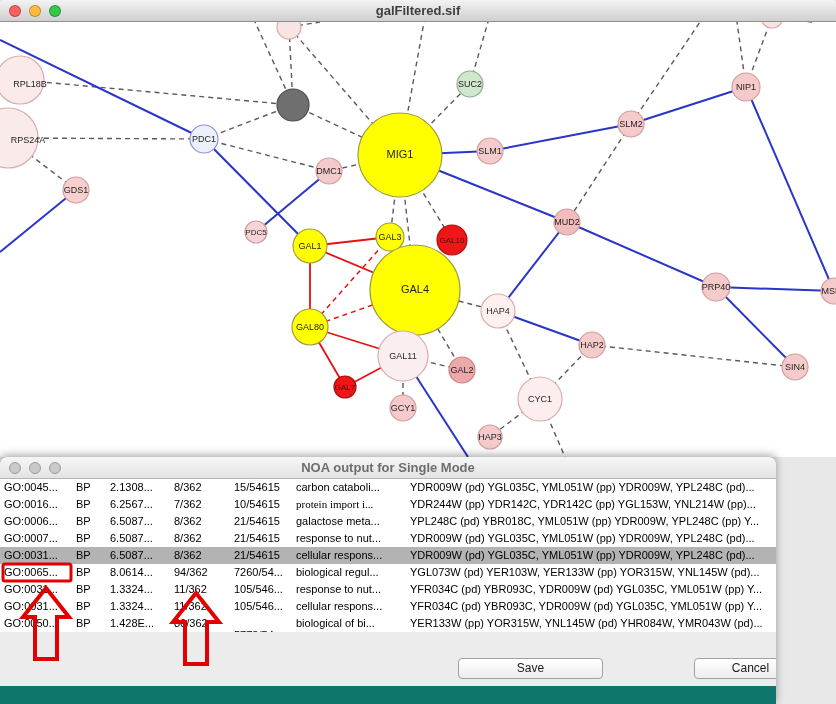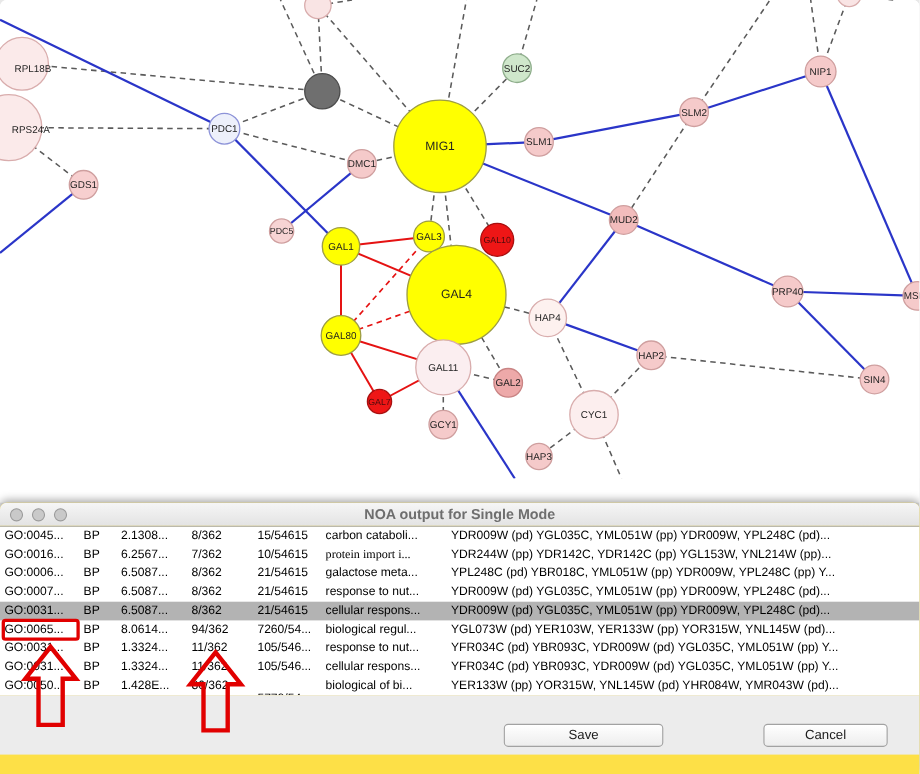--- a/index.html
+++ b/index.html
@@ -28,22 +28,22 @@
   .light { width: 12px; height: 12px; border-radius: 50%; border: 1px solid rgba(0,0,0,0.25); }
   .light.red    { background: #fc615d; }
   .light.yellow { background: #fdbc40; }
   .light.green  { background: #34c749; }
   .window-bottom .light { background: #c9c9c9; border-color: #9b9b9b; }
 
   .network { display: block; width: 836px; height: 435px; background: #ffffff; }
   .network text { font-family: "Liberation Sans", sans-serif; }
 
   .window-bottom {
-    position: absolute; left: 0; top: 457px; width: 836px; height: 247px;
-    border-radius: 6px 6px 0 0; overflow: hidden; background: #fde047;
+    position: absolute; left: 0; top: 457px; width: 776px; height: 247px;
+    border-radius: 6px 6px 0 0; overflow: hidden; background: #0f766e;
     box-shadow: 0 -2px 8px rgba(0,0,0,0.35);
   }
   .window-bottom .titlebar { background: linear-gradient(#f6f6f6, #e3e3e3); border-bottom: 1px solid #b4b4b4; }
   .window-bottom .title { color: #6e6e6e; }
 
   
   .tbl-header {
     display: flex; height: 17px;
     background: linear-gradient(#fdfdfd, #e5e5e5);
     border-bottom: 1px solid #b7b7b7;
@@ -74,20 +74,28 @@
   #save-btn { left: 458px; width: 145px; }
   #cancel-btn { left: 694px; width: 113px; }
 
   
   .overlay { position: absolute; left: 0; top: 0; pointer-events: none; z-index: 50; }
 </style>
 </head>
 <body>
 
 <div class="window-top">
+  <div class="titlebar">
+    <div class="lights">
+      <span class="light red"></span>
+      <span class="light yellow"></span>
+      <span class="light green"></span>
+    </div>
+    <span class="title">galFiltered.sif</span>
+  </div>
   <svg id="net-svg" class="network" viewBox="0 22 836 435" width="836" height="435">
       <line x1="8" y1="138" x2="204" y2="139" stroke="#5a5a5a" stroke-width="1.4" stroke-dasharray="5,4"></line>
       <line x1="20" y1="80" x2="293" y2="105" stroke="#5a5a5a" stroke-width="1.4" stroke-dasharray="5,4"></line>
       <line x1="76" y1="190" x2="8" y2="138" stroke="#5a5a5a" stroke-width="1.4" stroke-dasharray="5,4"></line>
       <line x1="204" y1="139" x2="293" y2="105" stroke="#5a5a5a" stroke-width="1.4" stroke-dasharray="5,4"></line>
       <line x1="204" y1="139" x2="329" y2="171" stroke="#5a5a5a" stroke-width="1.4" stroke-dasharray="5,4"></line>
       <line x1="293" y1="105" x2="400" y2="155" stroke="#5a5a5a" stroke-width="1.4" stroke-dasharray="5,4"></line>
       <line x1="293" y1="105" x2="289" y2="27" stroke="#5a5a5a" stroke-width="1.4" stroke-dasharray="5,4"></line>
       <line x1="293" y1="105" x2="255" y2="22" stroke="#5a5a5a" stroke-width="1.4" stroke-dasharray="5,4"></line>
       <line x1="289" y1="27" x2="320" y2="22" stroke="#5a5a5a" stroke-width="1.4" stroke-dasharray="5,4"></line>

